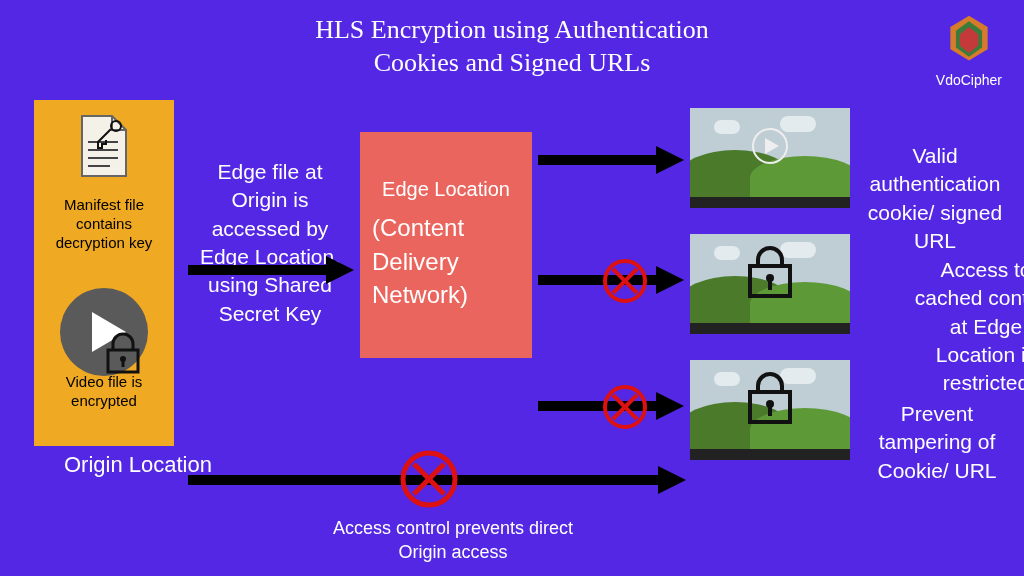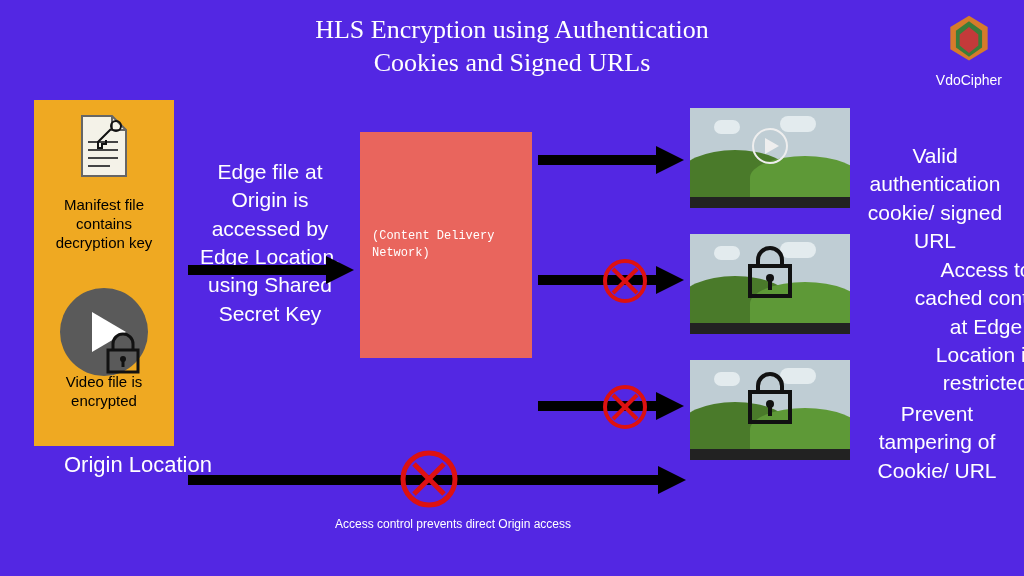--- a/index.html
+++ b/index.html
@@ -93,38 +93,38 @@
   }
   .edge-box .edge-title {
     color: #fff;
     font-family: Arial, sans-serif;
     font-size: 20px;
     text-align: center;
     margin-bottom: 10px;
   }
   .edge-box .edge-sub {
     color: #fff;
-    font-family: Liberation Mono, monospace;
-    font-size: 12px;
+    font-family: Liberation Sans, sans-serif;
+    font-size: 24px;
     line-height: 1.4;
   }
 
   .flow-text {
     position: absolute;
     color: #fff;
     font-family: Arial, sans-serif;
     font-size: 21px;
     text-align: center;
     line-height: 1.35;
   }
   .flow-text.arrow1 { left: 190px; top: 158px; width: 160px; }
   .flow-text.right1 { left: 860px; top: 142px; width: 150px; }
   .flow-text.right2 { left: 908px; top: 256px; width: 156px; }
   .flow-text.right3 { left: 862px; top: 400px; width: 150px; }
-  .flow-text.bottom { left: 308px; top: 516px; width: 290px; font-size: 12px; }
+  .flow-text.bottom { left: 308px; top: 516px; width: 290px; font-size: 18px; }
 
   .doc-icon {
     position: absolute;
     left: 78px;
     top: 112px;
     width: 52px;
     height: 68px;
   }
   .play-circle {
     position: absolute;
@@ -210,20 +210,21 @@
       <line x1="15" y1="25" x2="15" y2="31" stroke="#111" stroke-width="3"></line>
     </g>
   </svg>
 </div>
 
 <div class="video-encrypted-text">Video file is encrypted</div>
 
 <div class="origin-label">Origin Location</div>
 
 <div class="edge-box">
+  <div class="edge-title">Edge Location</div>
   <div class="edge-sub">(Content Delivery Network)</div>
 </div>
 
 <div class="flow-text arrow1">Edge file at Origin is accessed by Edge Location, using Shared Secret Key</div>
 <div class="flow-text right1">Valid authentication cookie/ signed URL</div>
 <div class="flow-text right2">Access to cached content at Edge Location is restricted</div>
 <div class="flow-text right3">Prevent tampering of  Cookie/ URL</div>
 <div class="flow-text bottom">Access control prevents direct Origin access</div>
 
 <div class="arrow" style="left:184px; top:252px;">

